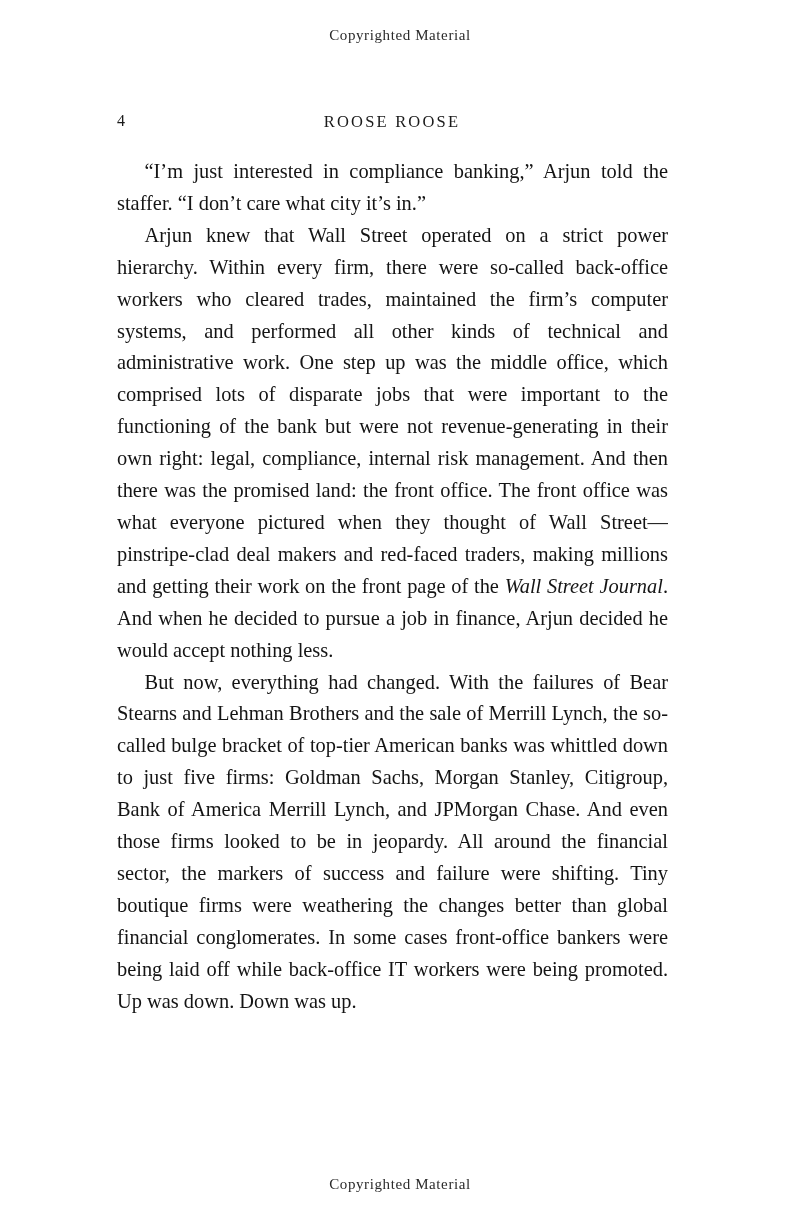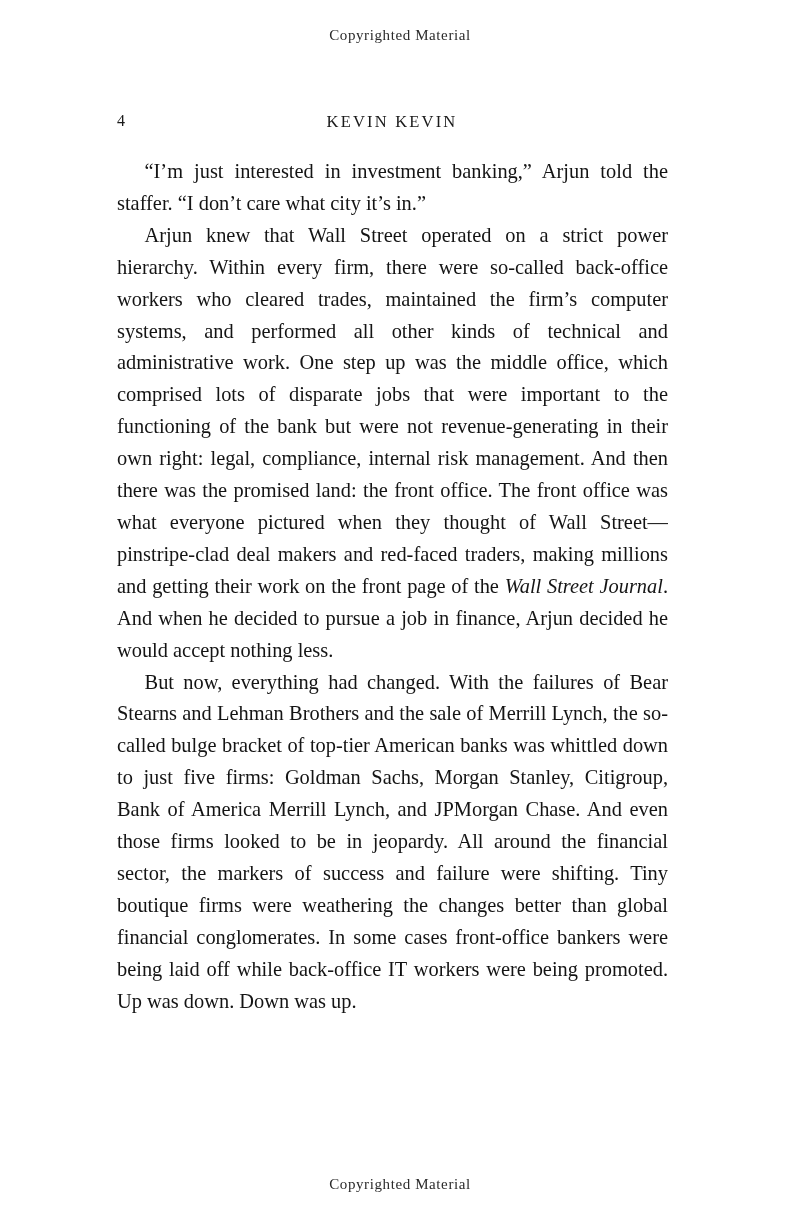--- a/index.html
+++ b/index.html
@@ -85,24 +85,24 @@
 </style>
 </head>
 <body>
 
 <div class="page">
 
   <div class="copyright-top">Copyrighted Material</div>
 
   <div class="running-head">
     <span class="folio">4</span>
-    <span class="book-title">KEVIN KEVIN</span>
+    <span class="book-title">ROOSE ROOSE</span>
   </div>
 
   <div class="body-text">
-    <p class="indent">“I’m just interested in investment banking,” Arjun told the staffer. “I don’t care what city it’s in.”</p>
+    <p class="indent">“I’m just interested in compliance banking,” Arjun told the staffer. “I don’t care what city it’s in.”</p>
     <p class="indent"><span>Arjun knew that Wall Street operated on a strict power hierarchy. Within every firm, there were so-called back-office workers who cleared trades, maintained the firm’s computer systems, and performed all other kinds of technical and administrative work. One step up was the middle office, which comprised lots of disparate jobs that were important to the functioning of the bank but were not revenue-generating in their own right: legal, compliance, internal risk management. And then there was the promised land: the front office. The front office was what everyone pictured when they thought of Wall Street—pinstripe-clad deal makers and red-faced traders, making millions and getting their work on the front page of the </span><em>Wall Street Journal</em><span>. And when he decided to pursue a job in finance, Arjun decided he would accept nothing less.</span></p>
     <p class="indent">But now, everything had changed. With the failures of Bear Stearns and Lehman Brothers and the sale of Merrill Lynch, the so-called bulge bracket of top-tier American banks was whittled down to just five firms: Goldman Sachs, Morgan Stanley, Citigroup, Bank of America Merrill Lynch, and JPMorgan Chase. And even those firms looked to be in jeopardy. All around the financial sector, the markers of success and failure were shifting. Tiny boutique firms were weathering the changes better than global financial conglomerates. In some cases front-office bankers were being laid off while back-office IT workers were being promoted. Up was down. Down was up.</p>
   </div>
 
   <div class="copyright-bottom">Copyrighted Material</div>
 
 </div>
 
 </body></html>

